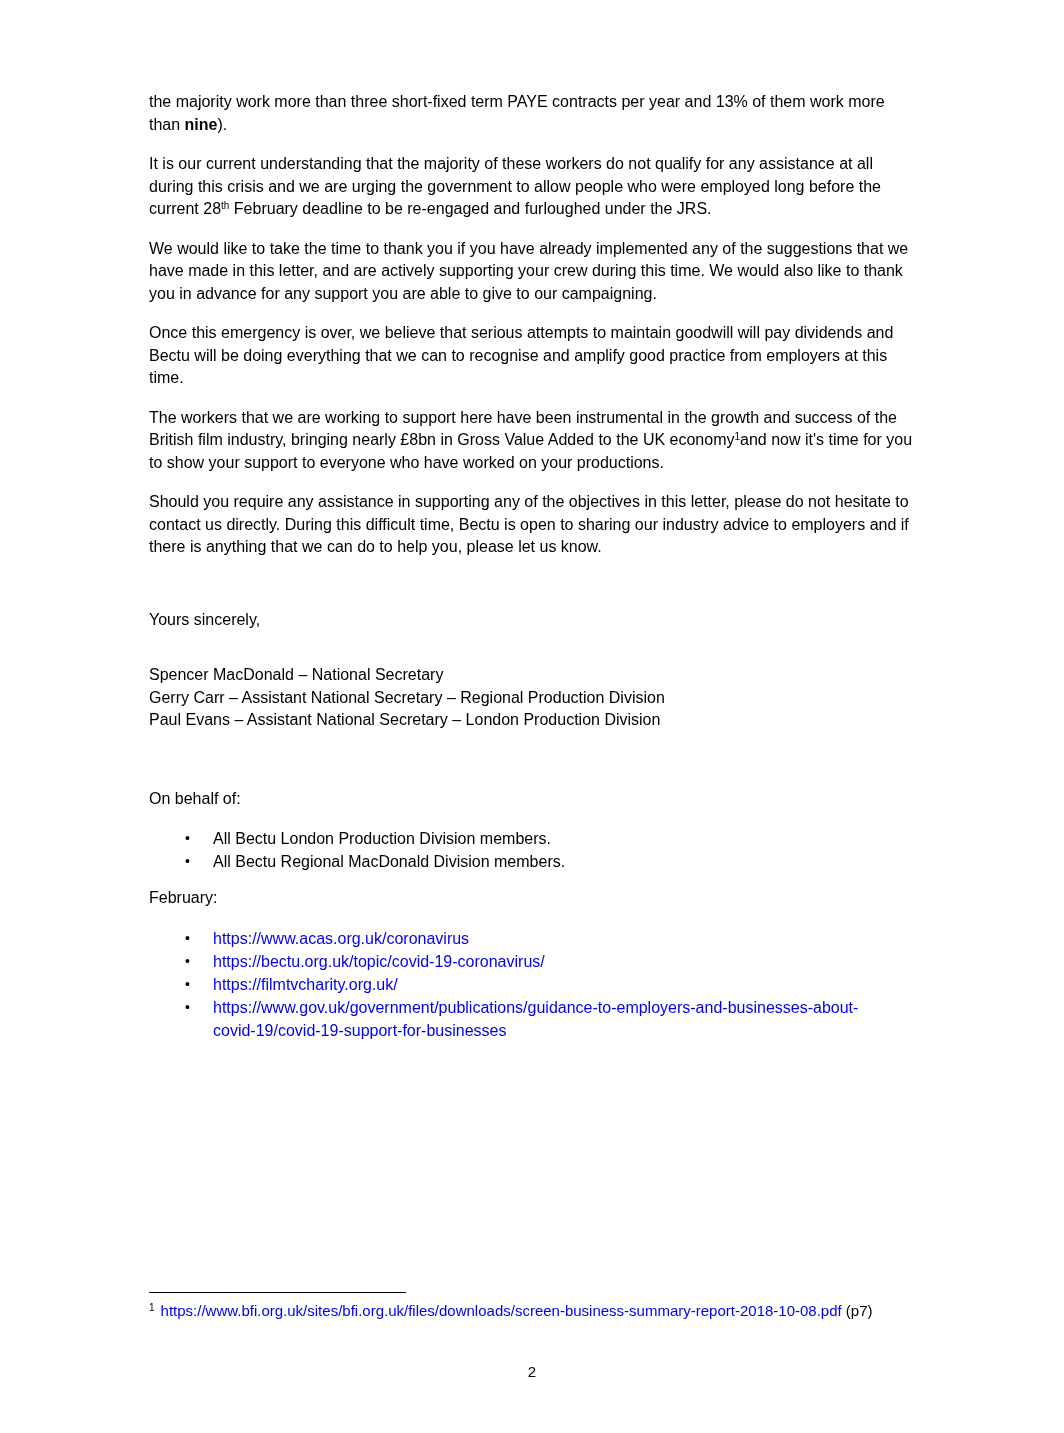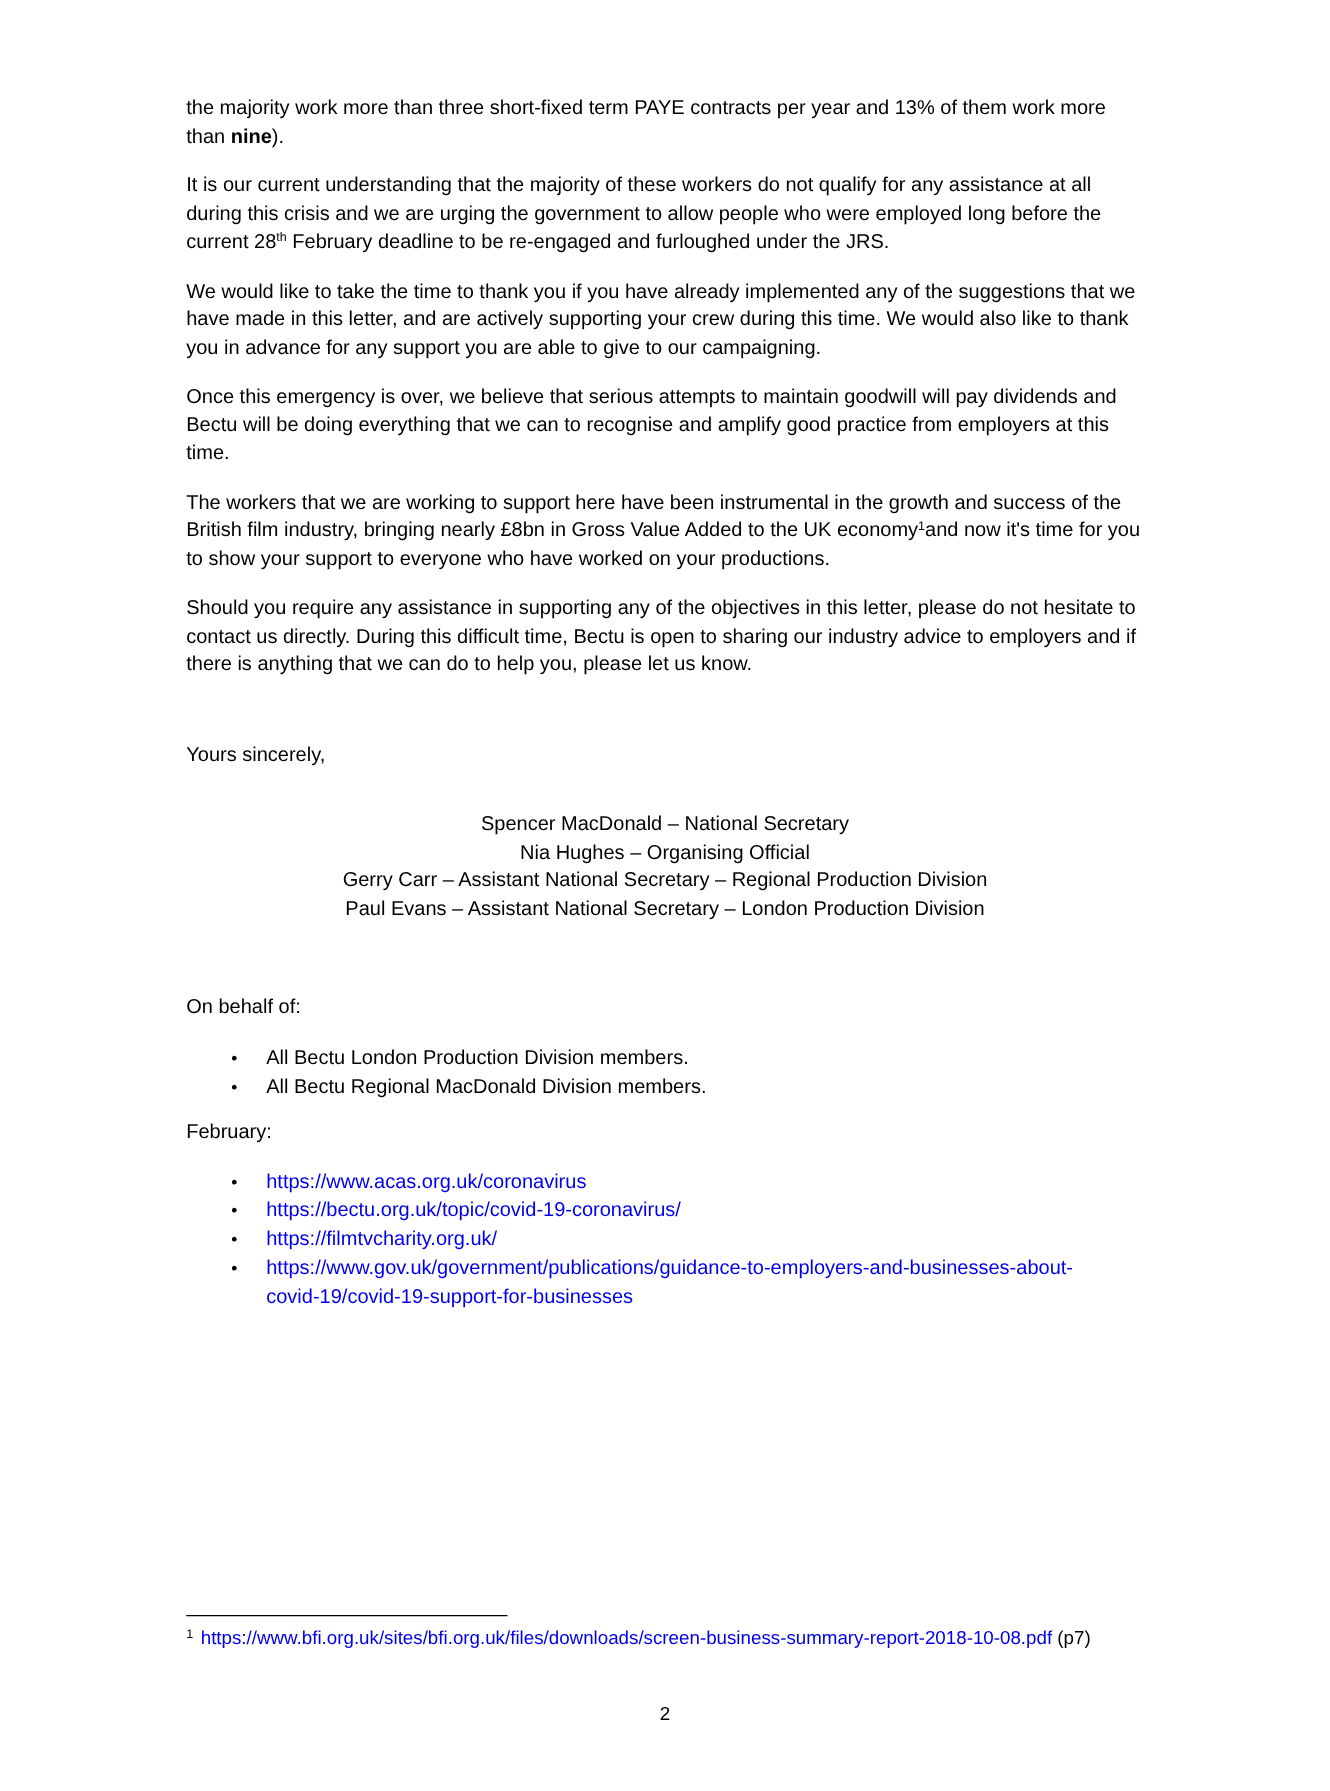--- a/index.html
+++ b/index.html
@@ -11,34 +11,34 @@
     background: #ffffff;
     font-family: "Liberation Sans", "DejaVu Sans", sans-serif;
     font-size: 16px;
     line-height: 22.5px;
     color: #000000;
     overflow: hidden;
   }
   .content {
     position: absolute;
     left: 149px;
-    top: 76px;
+    top: 91px;
     width: 766px;
   }
   .para { margin-bottom: 17px; }
   .bold { font-weight: bold; }
   .sup {
     font-size: 10px;
     position: relative;
     top: -5.5px;
     line-height: 0;
   }
   .closing { margin-top: 50px; margin-bottom: 16px; }
   .signatures { margin-top: 33px; }
-  .sig-line { line-height: 22.5px; text-align: center; }
+  .sig-line { line-height: 22.5px; }
   .section-label { margin-top: 56px; }
   .section-label.resources { margin-top: 14px; }
   .bullet-list { margin-top: 17px; }
   .bullet-item { display: flex; line-height: 23px; }
   .bullet-dot {
     flex: 0 0 28px;
     margin-left: 36px;
     font-size: 14px;
   }
   .bullet-text { flex: 0 1 auto; }
@@ -93,21 +93,20 @@
     <p class="para">Once this emergency is over, we believe that serious attempts to maintain goodwill will pay dividends and Bectu will be doing everything that we can to recognise and amplify good practice from employers at this time.</p>
 
     <p class="para"><span>The workers that we are working to support here have been instrumental in the growth and success of the British film industry, bringing nearly £8bn in Gross Value Added to the UK economy</span><span class="sup">1</span><span>and now it's time for you to show your support to everyone who have worked on your productions.</span></p>
 
     <p class="para">Should you require any assistance in supporting any of the objectives in this letter, please do not hesitate to contact us directly. During this difficult time, Bectu is open to sharing our industry advice to employers and if there is anything that we can do to help you, please let us know.</p>
 
     <p class="para closing">Yours sincerely,</p>
 
     <div class="signatures">
       <div class="sig-line">Spencer MacDonald – National Secretary</div>
-      <div class="sig-line">Nia Hughes – Organising Official</div>
       <div class="sig-line">Gerry Carr – Assistant National Secretary – Regional Production Division</div>
       <div class="sig-line">Paul Evans – Assistant National Secretary – London Production Division</div>
     </div>
 
     <div class="section-label">On behalf of:</div>
 
     <div class="bullet-list">
       <div class="bullet-item">
         <span class="bullet-dot">•</span>
         <span class="bullet-text">All Bectu London Production Division members.</span>

